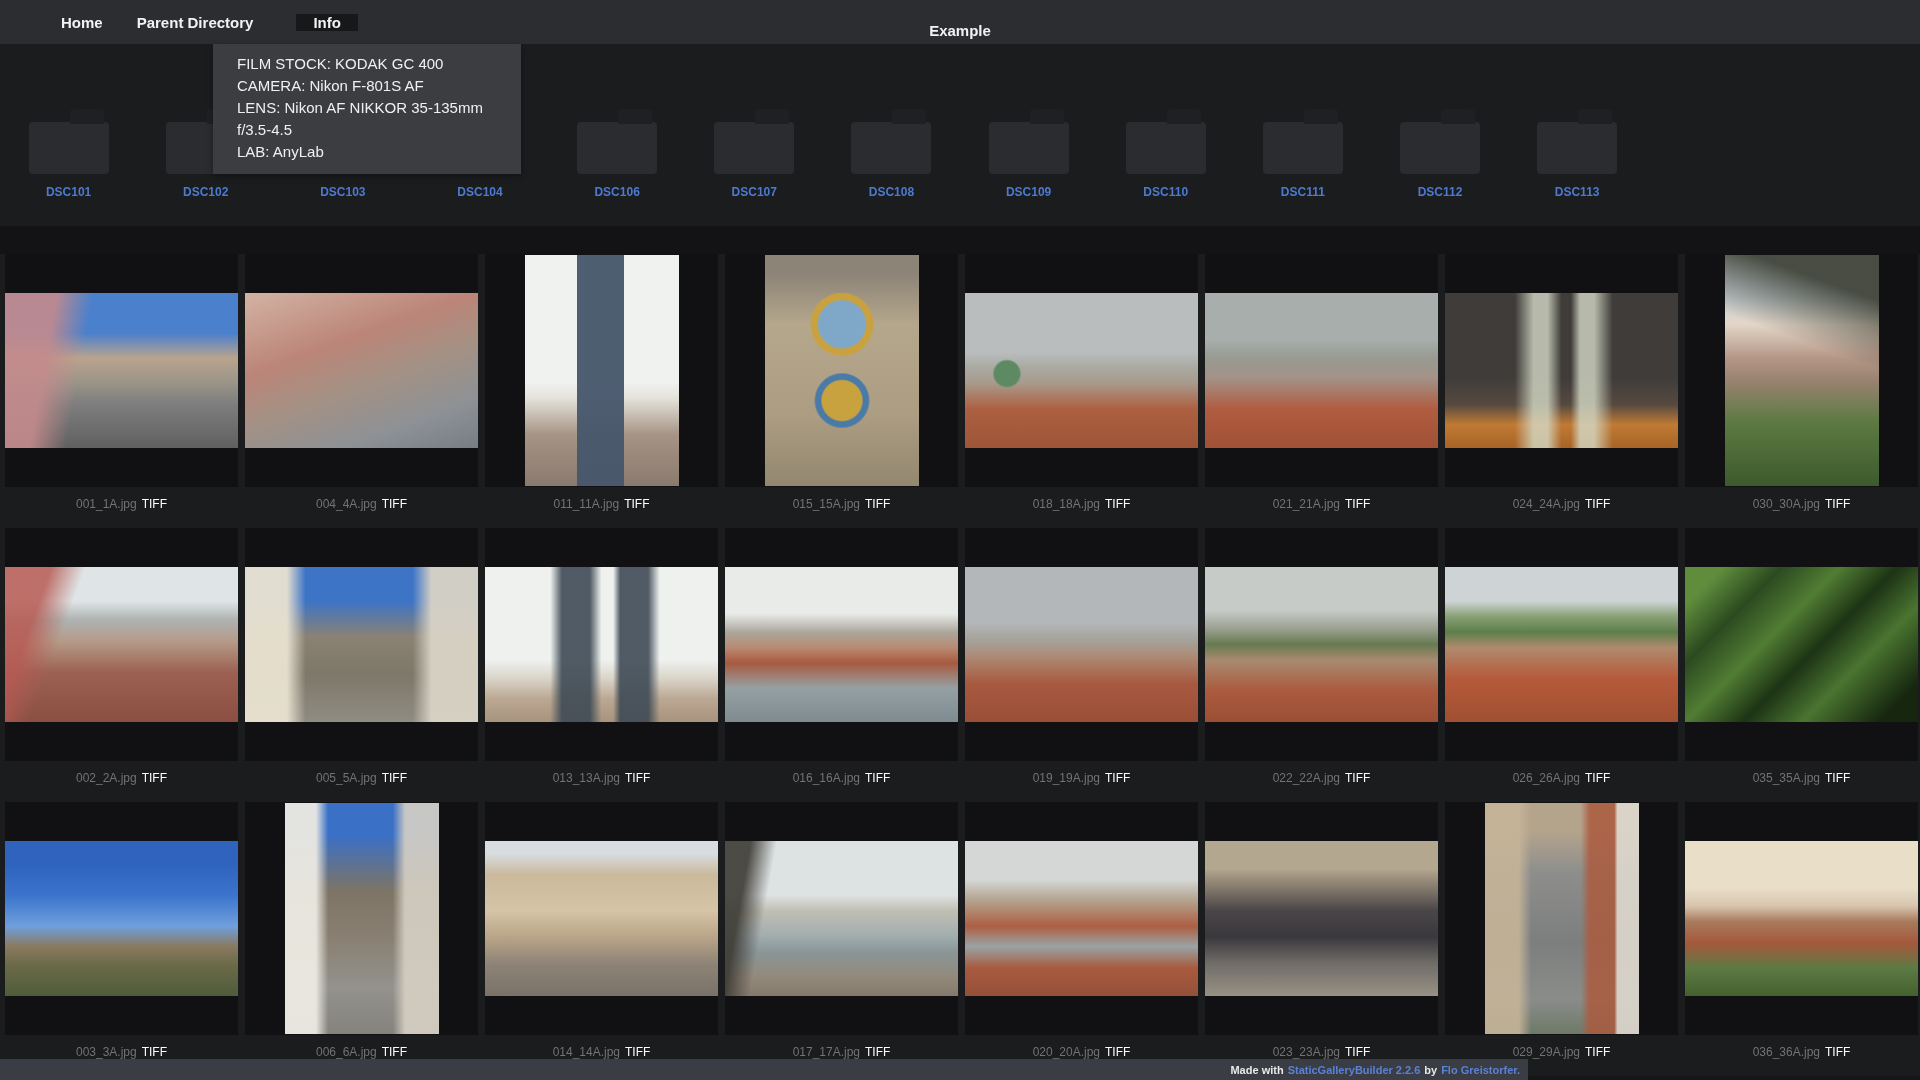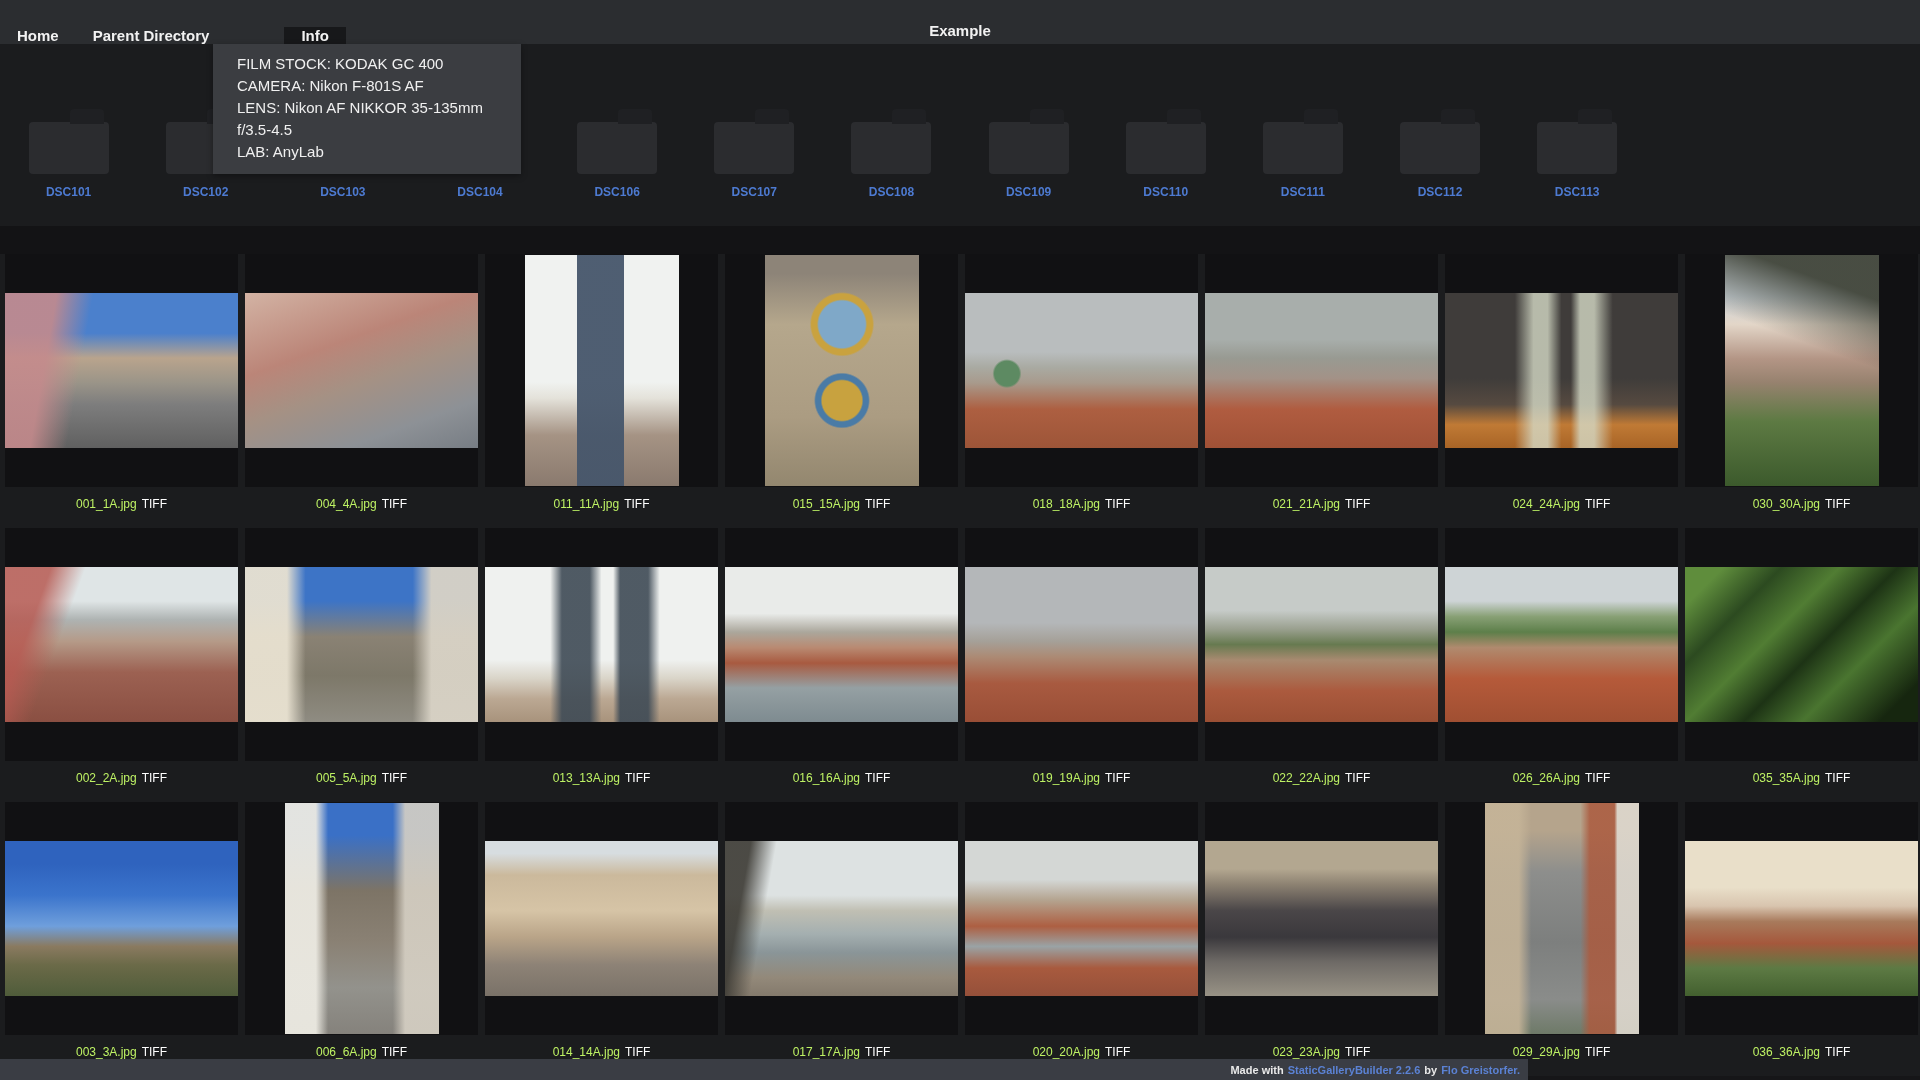--- a/index.html
+++ b/index.html
@@ -1,23 +1,23 @@
 <!DOCTYPE html>
 <html><head>
 <meta charset="utf-8">
 <style>
   * { box-sizing: border-box; margin: 0; padding: 0; }
   html,body { width:1920px; height:1080px; overflow:hidden;
     background:#161618; font-family:"Liberation Sans", sans-serif; }
 
   
-  .nav { position:relative; height:44px; background:#2b2d30; display:flex; align-items:flex-end; z-index:20; }
+  .nav { position:relative; height:44px; background:#2b2d30; display:flex; align-items:center; z-index:20;padding-left:44px; }
   .nav-item { display:flex; align-items:center; padding:0 17px; color:#f2f2f2;
     font-size:15px; font-weight:bold; text-decoration:none; cursor:pointer; }
-  .nav-item.active { background:#17181a; margin-left:58px; }
+  .nav-item.active { background:#17181a; margin-left:26px; }
   .nav-title { position:absolute; left:0; right:0; top:0; height:60px; display:flex;
     align-items:center; justify-content:center; color:#f2f2f2; font-size:15px;
     font-weight:bold; pointer-events:none; }
 
   
   .info-panel { position:absolute; left:213px; top:44px; width:308px;
     background:#3b3d41; color:#f0f0f0; font-size:15px; line-height:22px;
     padding:9px 14px 11px 24px; z-index:30; box-shadow:0 2px 6px rgba(0,0,0,.35); }
 
   
@@ -36,21 +36,21 @@
   
   .grid { background:#1b1c1e; display:grid; grid-template-columns:repeat(8,233px);
     column-gap:7px; padding-left:5px; }
   .cell { width:233px; }
   .thumb-box { width:233px; height:233px; background:#111113; display:flex;
     align-items:center; justify-content:center; }
   .thumb { display:block; width:233px; height:155px; cursor:pointer; }
   .thumb.pt { width:154px; height:231px; }
   .cap { height:41px; display:flex; align-items:center; justify-content:center;
     gap:5px; font-size:12px; padding-bottom:8px; }
-  .fname { color:#bef264; text-decoration:none; cursor:pointer; }
+  .fname { color:#737373; text-decoration:none; cursor:pointer; }
   .tiff { color:#ffffff; text-decoration:none; cursor:pointer; }
 
   
   .ph0{background:linear-gradient(100deg,rgba(196,138,140,.9) 0 20%,rgba(0,0,0,0) 34%),linear-gradient(180deg,#4b80cc 0 26%,#b9a48d 42%,#9a9488 58%,#7d7d7d 72%,#606060 100%);}
   .ph1{background:linear-gradient(160deg,#d3b3a4 0%,#bb8578 35%,#a59184 55%,#8d9196 80%,#777d84 100%);}
   .ph2{background:linear-gradient(90deg,rgba(0,0,0,0) 34%,rgba(70,86,107,.95) 34% 64%,rgba(0,0,0,0) 64%),linear-gradient(180deg,#f0f2f0 0 55%,#e4e2da 62%,#a59384 78%,#8a7a6e 100%);}
   .ph3{background:radial-gradient(circle at 50% 30%,#7fa8c8 0 13%,#c9a23f 14% 17%,rgba(0,0,0,0) 18%),radial-gradient(circle at 50% 63%,#c8a23f 0 12%,#4a7ba6 13% 16%,rgba(0,0,0,0) 17%),linear-gradient(180deg,#8d8478 0 8%,#b5a78c 30%,#ab9c82 70%,#93876f 100%);}
   .ph4{background:radial-gradient(circle at 18% 52%,#5d8a62 0 6%,rgba(0,0,0,0) 7%),linear-gradient(180deg,#b9bdbe 0 38%,#a9aaa2 48%,#a89a8c 58%,#ad5f41 75%,#9d5538 100%);}
   .ph5{background:linear-gradient(180deg,#a8aeab 0 30%,#989a92 42%,#a39287 55%,#b05c40 75%,#a05136 100%);}
   .ph6{background:linear-gradient(90deg,rgba(0,0,0,0) 30%,rgba(213,218,198,.8) 38% 44%,rgba(0,0,0,0) 50% 54%,rgba(213,218,198,.8) 58% 64%,rgba(0,0,0,0) 72%),linear-gradient(180deg,#3f3c3a 0 55%,#564a40 72%,#c07a35 85%,#a86426 100%);}

